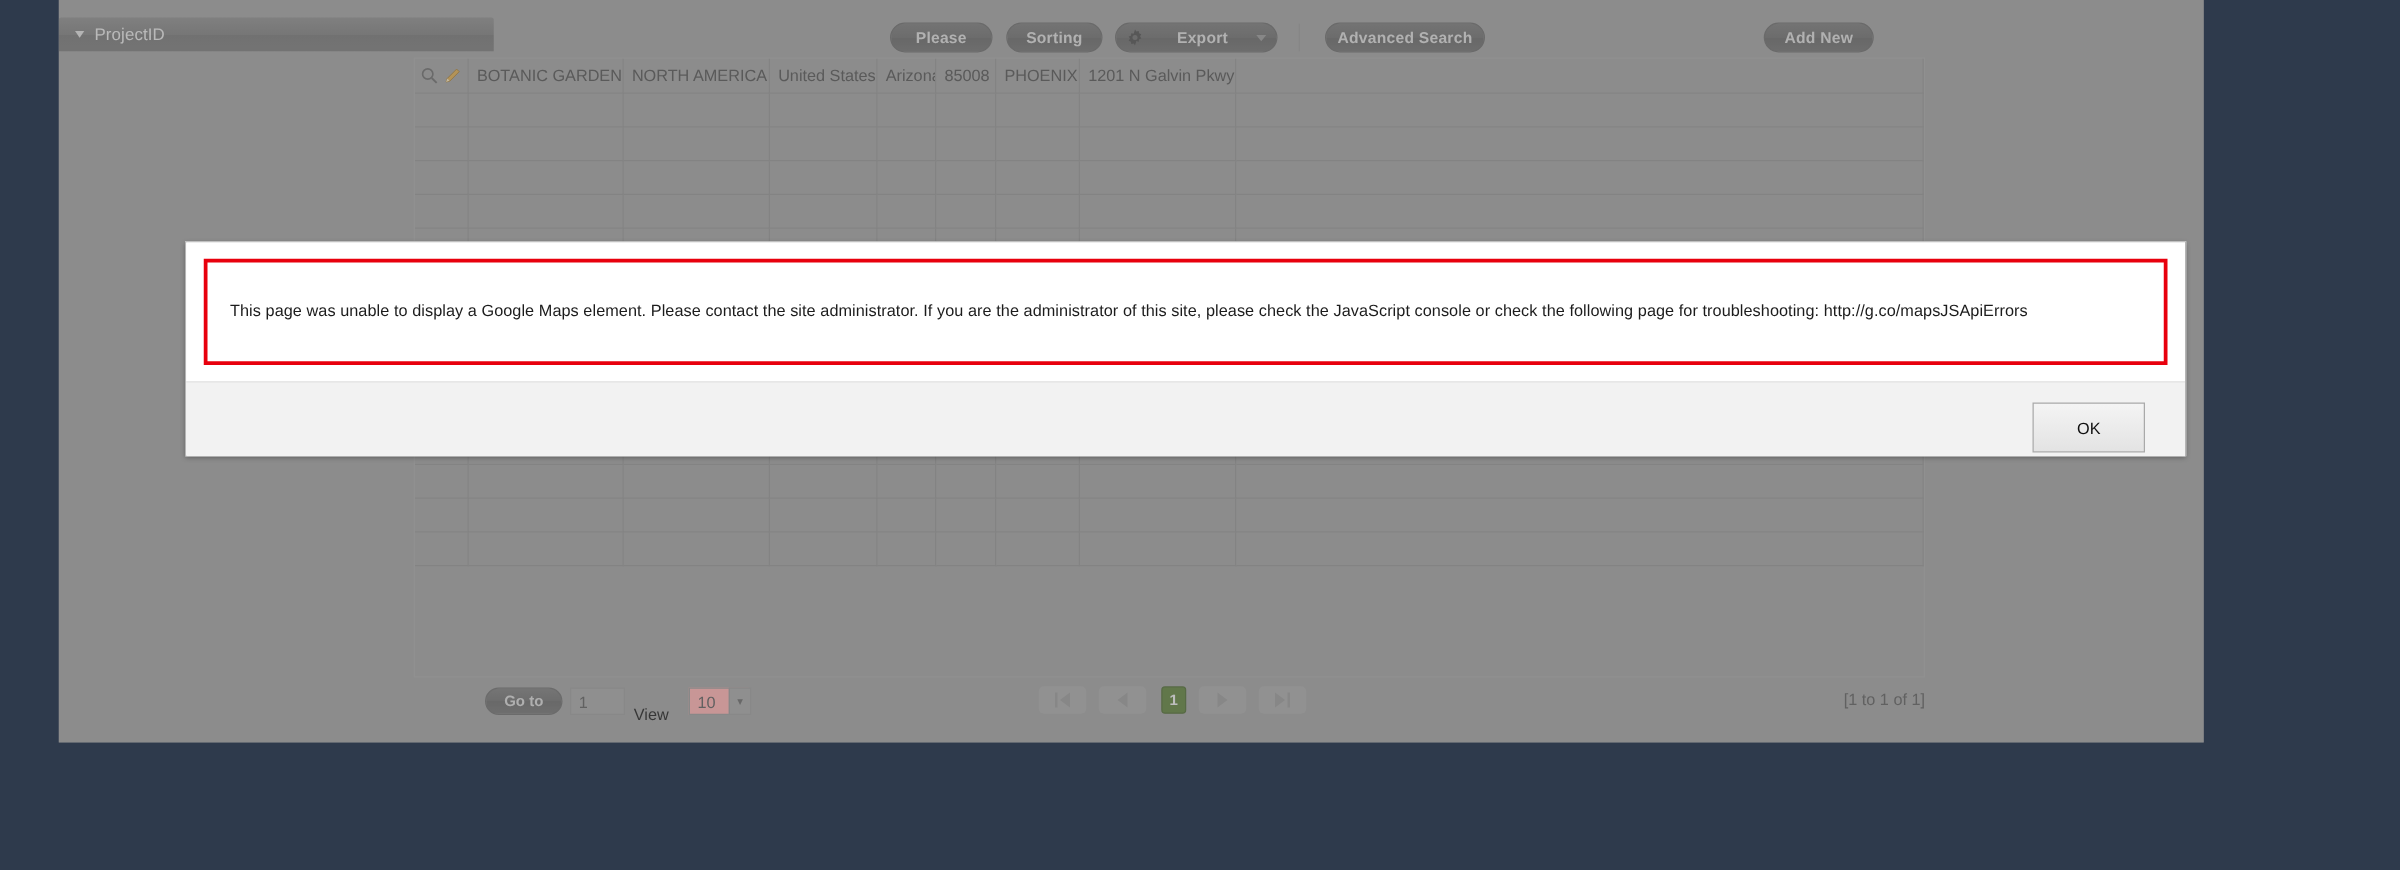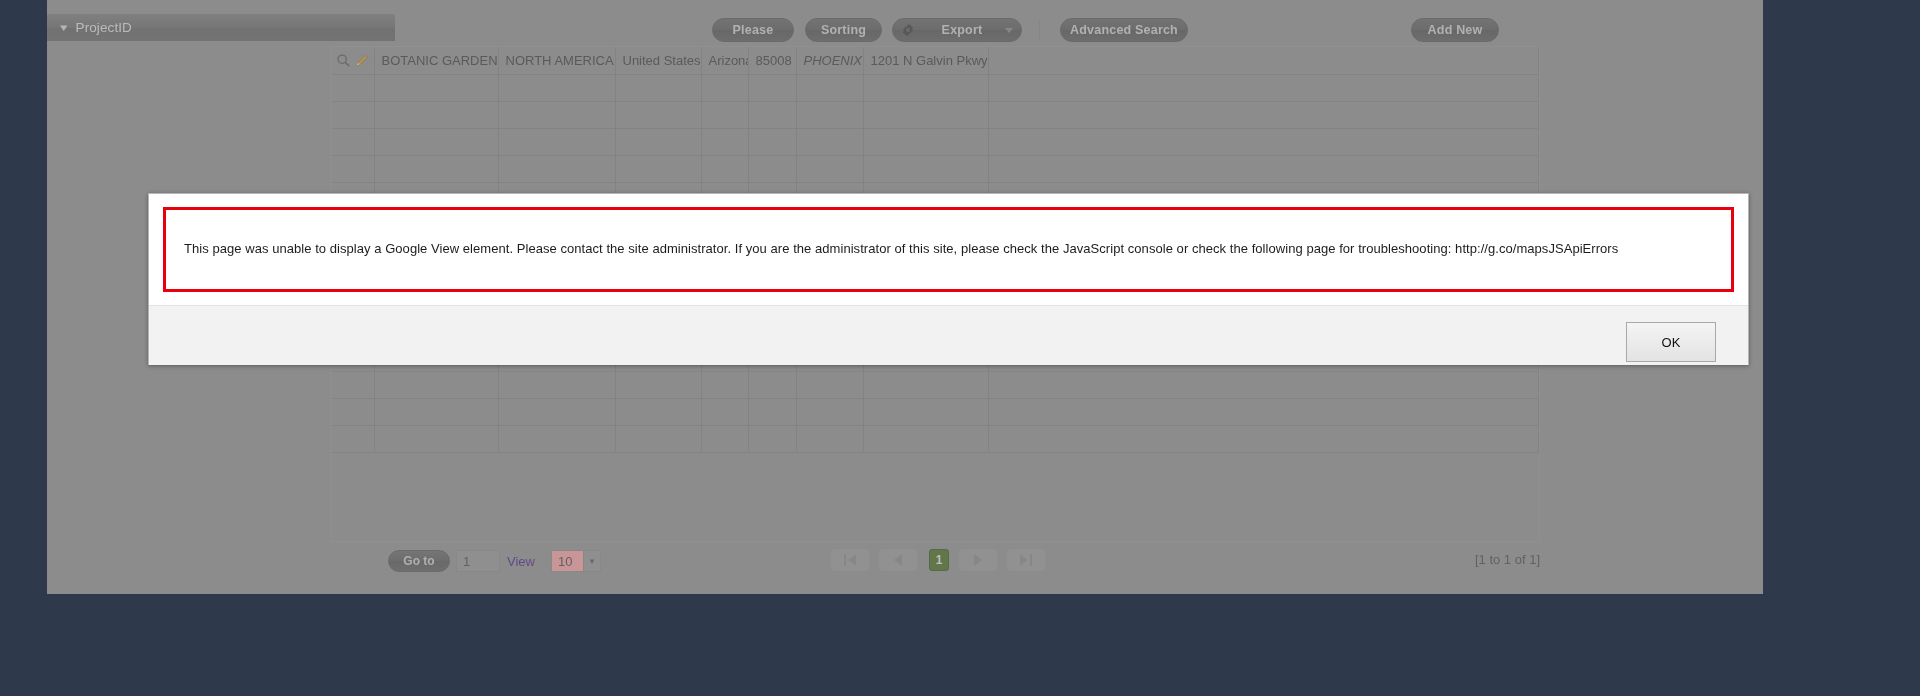--- a/index.html
+++ b/index.html
@@ -156,21 +156,21 @@
     width: 42px;
     text-align: center;
     padding: 0 !important;
   }
   .act-ico { display: inline-block; vertical-align: middle; }
   .c-name { width: 124px; }
   .c-region { width: 117px; }
   .c-country { width: 86px; }
   .c-state { width: 47px; }
   .c-zip { width: 48px; }
-  .c-city { width: 67px; font-style: italic; }
+  .c-city { width: 67px; }
   .c-addr { width: 125px; }
   .c-rest { width: auto; }
 
   
   #footer {
     position: absolute;
     left: 284px;
     top: 546px;
     width: 1209px;
     height: 34px;
@@ -187,22 +187,22 @@
   #goto-input {
     position: absolute; left: 125px; top: 4px;
     width: 44px; height: 22px;
     background: #9a9a9a;
     border: 1px solid #8d8d8d;
     color: #4a4a4a; font-size: 13px;
     padding: 0 6px; box-sizing: border-box;
     font-family: "Liberation Sans", sans-serif;
   }
   #view-label {
-    position: absolute; left: 176px; top: 8px;
-    font-size: 13px; color: #4c1d95;
+    position: absolute; left: 176px; top: 18px;
+    font-size: 13px; color: #000000;
   }
   #view-select {
     position: absolute; left: 220px; top: 4px;
     width: 48px; height: 22px;
     background: #fca5a5;
     border: 1px solid #8d8d8d;
     color: #4a4a4a; font-size: 13px;
     box-sizing: border-box;
     display: flex; align-items: center;
     padding-left: 6px;
@@ -554,21 +554,21 @@
     </div>
 
     <span id="range-label">[1 to 1 of 1]</span>
   </div>
 
   <div id="veil"></div>
 
   <div id="dialog">
     <div id="dialog-body">
       <div id="alert-box">
-        <span id="alert-text">This page was unable to display a Google View element. Please contact the site administrator. If you are the administrator of this site, please check the JavaScript console or check the following page for troubleshooting: http://g.co/mapsJSApiErrors</span>
+        <span id="alert-text">This page was unable to display a Google Maps element. Please contact the site administrator. If you are the administrator of this site, please check the JavaScript console or check the following page for troubleshooting: http://g.co/mapsJSApiErrors</span>
       </div>
     </div>
     <div id="dialog-footer">
       <div id="ok-button">
         <span>OK</span>
       </div>
     </div>
   </div>
 
 </div>

